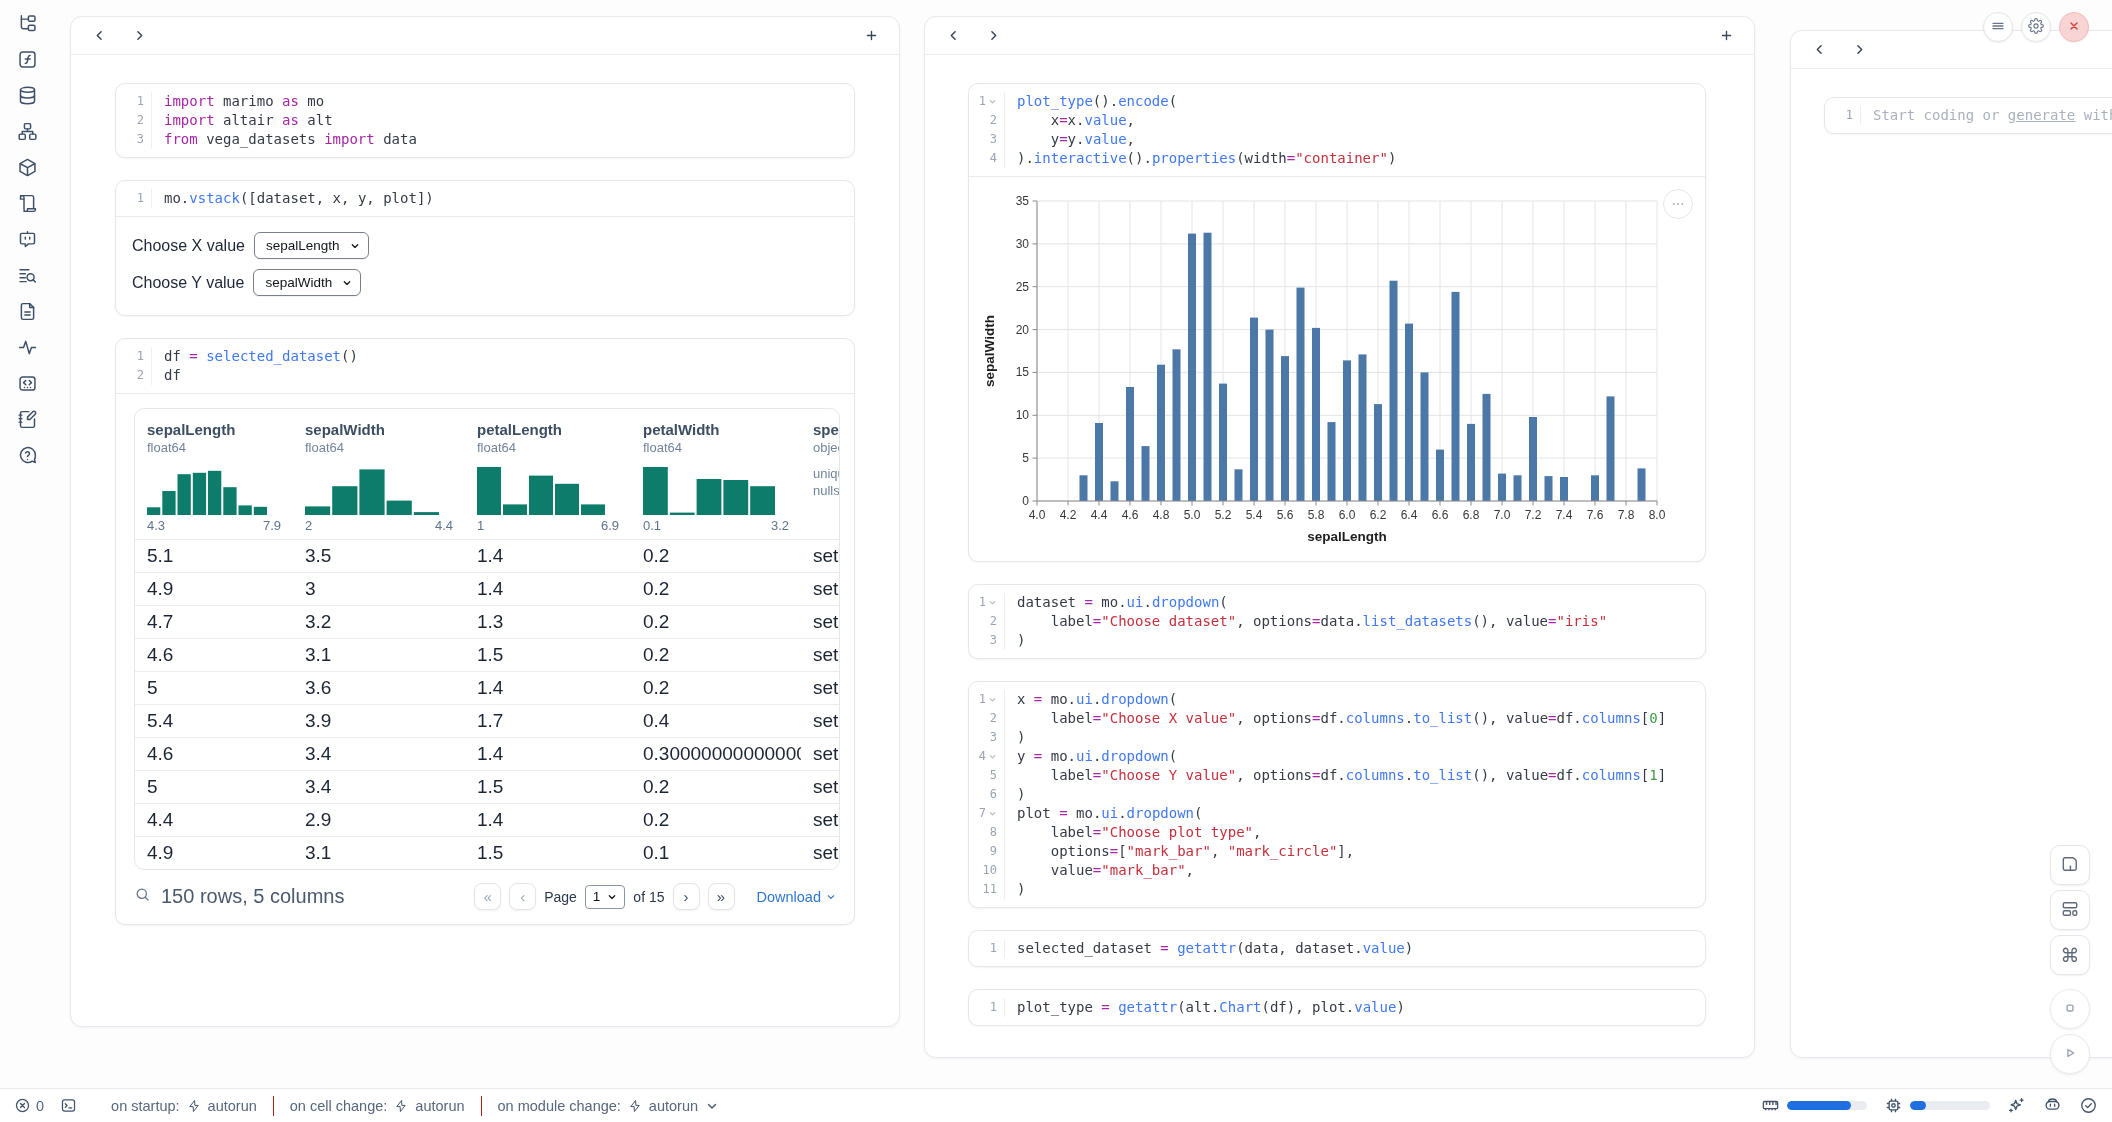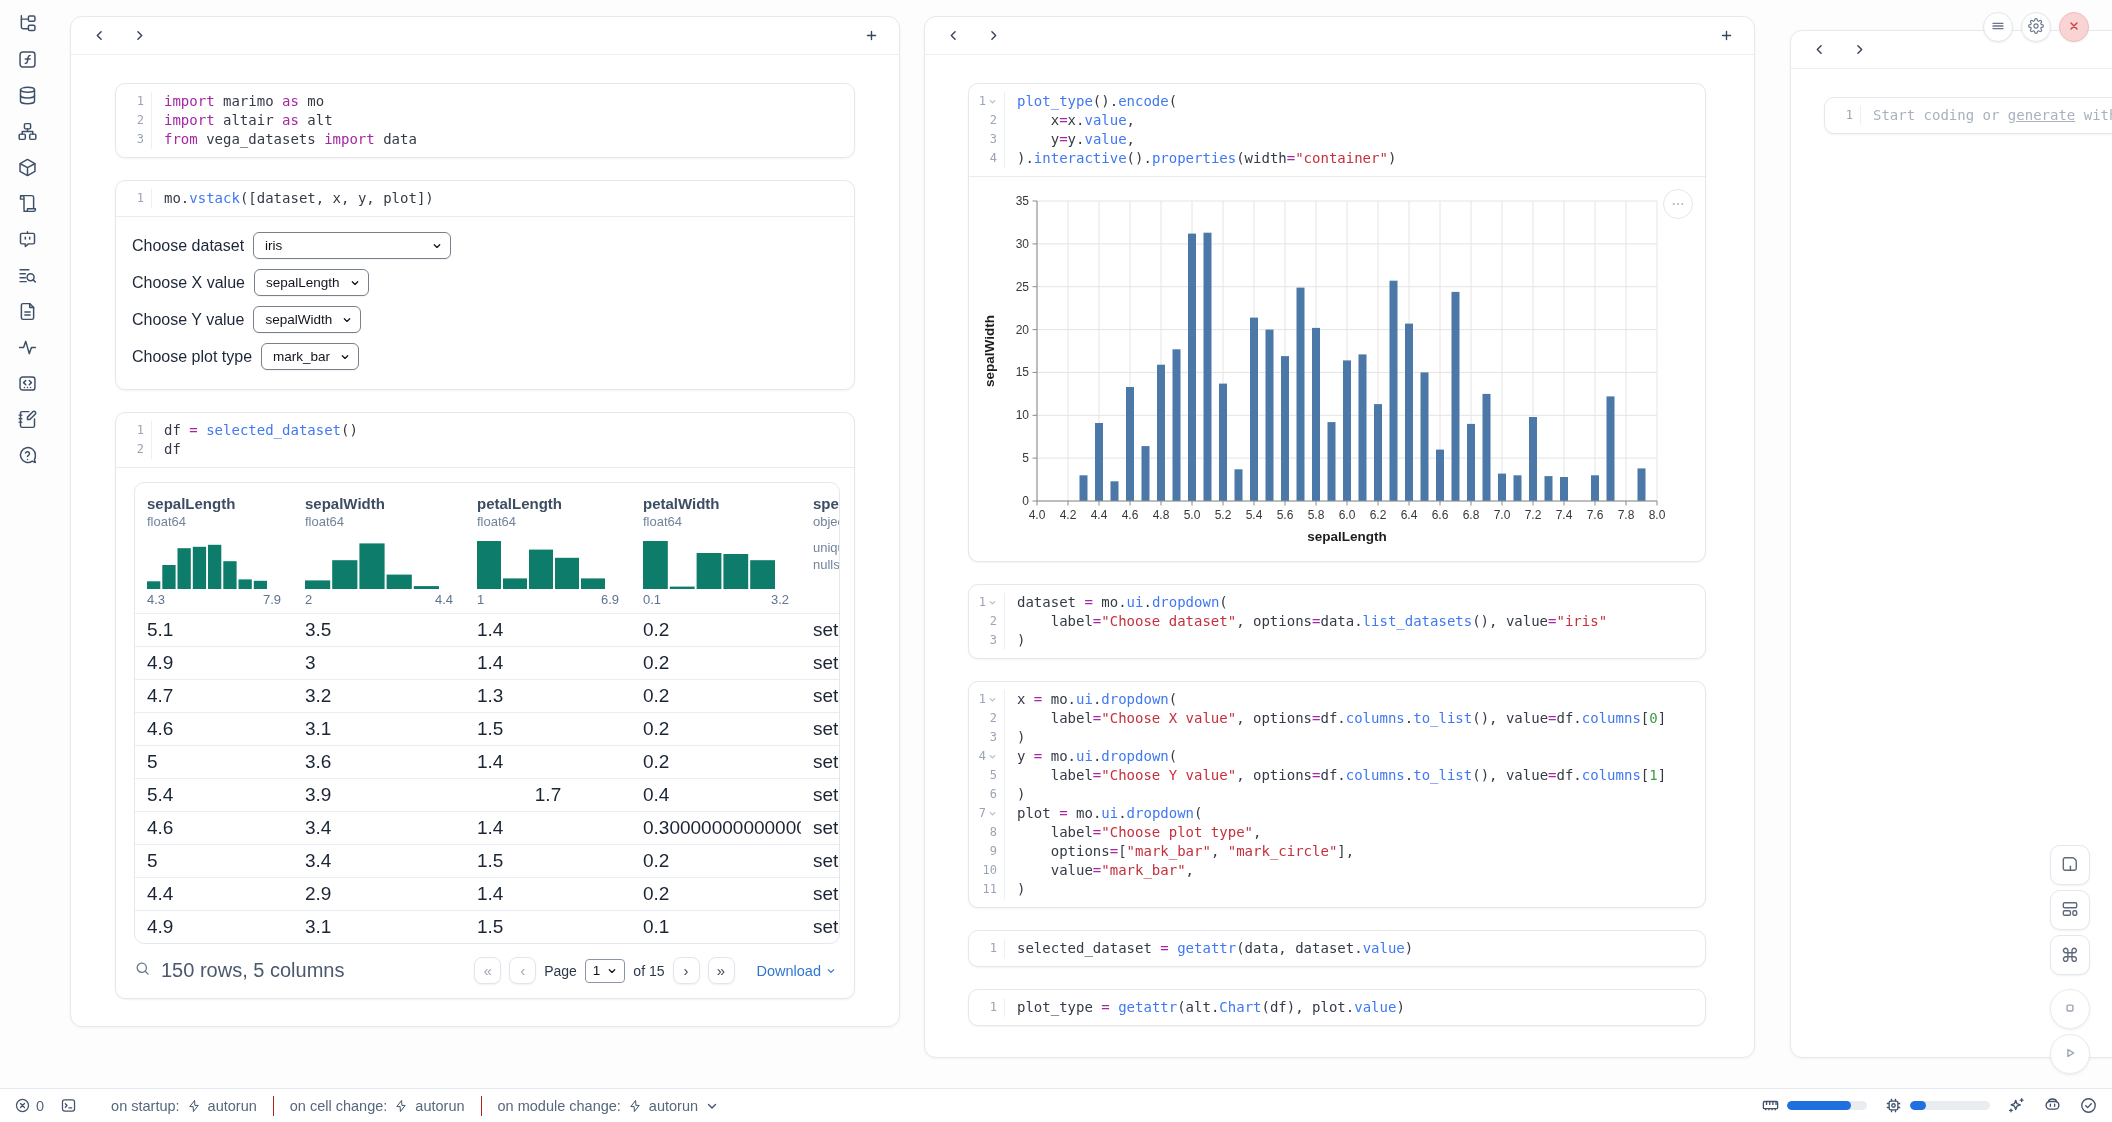--- a/index.html
+++ b/index.html
@@ -276,50 +276,32 @@
             <div class="code-line">
               <span class="ln">
                 <span>1</span>
               </span>
               <span class="code-text"><span>mo.</span><span class="tok-fn">vstack</span><span>([dataset, x, y, plot])</span></span>
             </div>
           </div>
         <div class="cell-output">
           <div class="ctl-wrap" id="controls-output">
               <div class="ctl-row">
-                <span class="ctl-label">Choose dataset</span>
-                <span class="select wide">
-                  <span>iris</span>
-                  <svg viewBox="0 0 24 24" fill="none" stroke="currentColor" stroke-width="3" stroke-linecap="round" stroke-linejoin="round">
-                    <path d="M5.5 9l6.5 6.5L18.5 9"></path>
-                  </svg>
-                </span>
-              </div>
-              <div class="ctl-row">
                 <span class="ctl-label">Choose X value</span>
                 <span class="select">
                   <span>sepalLength</span>
                   <svg viewBox="0 0 24 24" fill="none" stroke="currentColor" stroke-width="3" stroke-linecap="round" stroke-linejoin="round">
                     <path d="M5.5 9l6.5 6.5L18.5 9"></path>
                   </svg>
                 </span>
               </div>
               <div class="ctl-row">
                 <span class="ctl-label">Choose Y value</span>
                 <span class="select">
                   <span>sepalWidth</span>
-                  <svg viewBox="0 0 24 24" fill="none" stroke="currentColor" stroke-width="3" stroke-linecap="round" stroke-linejoin="round">
-                    <path d="M5.5 9l6.5 6.5L18.5 9"></path>
-                  </svg>
-                </span>
-              </div>
-              <div class="ctl-row">
-                <span class="ctl-label">Choose plot type</span>
-                <span class="select">
-                  <span>mark_bar</span>
                   <svg viewBox="0 0 24 24" fill="none" stroke="currentColor" stroke-width="3" stroke-linecap="round" stroke-linejoin="round">
                     <path d="M5.5 9l6.5 6.5L18.5 9"></path>
                   </svg>
                 </span>
               </div>
             </div>
         </div>
       </div>
       <div class="cell">
         <div class="cell-code">
@@ -440,21 +422,21 @@
                 <div class="df-row">
                   <div class="df-c" style="width: 158px;">5</div>
                   <div class="df-c" style="width: 172px;">3.6</div>
                   <div class="df-c" style="width: 166px;">1.4</div>
                   <div class="df-c" style="width: 170px;">0.2</div>
                   <div class="df-c" style="width: 140px;">setosa</div>
                 </div>
                 <div class="df-row">
                   <div class="df-c" style="width: 158px;">5.4</div>
                   <div class="df-c" style="width: 172px;">3.9</div>
-                  <div class="df-c" style="width: 166px; text-align: center;">1.7</div>
+                  <div class="df-c" style="width: 166px;">1.7</div>
                   <div class="df-c" style="width: 170px;">0.4</div>
                   <div class="df-c" style="width: 140px;">setosa</div>
                 </div>
                 <div class="df-row">
                   <div class="df-c" style="width: 158px;">4.6</div>
                   <div class="df-c" style="width: 172px;">3.4</div>
                   <div class="df-c" style="width: 166px;">1.4</div>
                   <div class="df-c" style="width: 170px;">0.30000000000000004</div>
                   <div class="df-c" style="width: 140px;">setosa</div>
                 </div>

